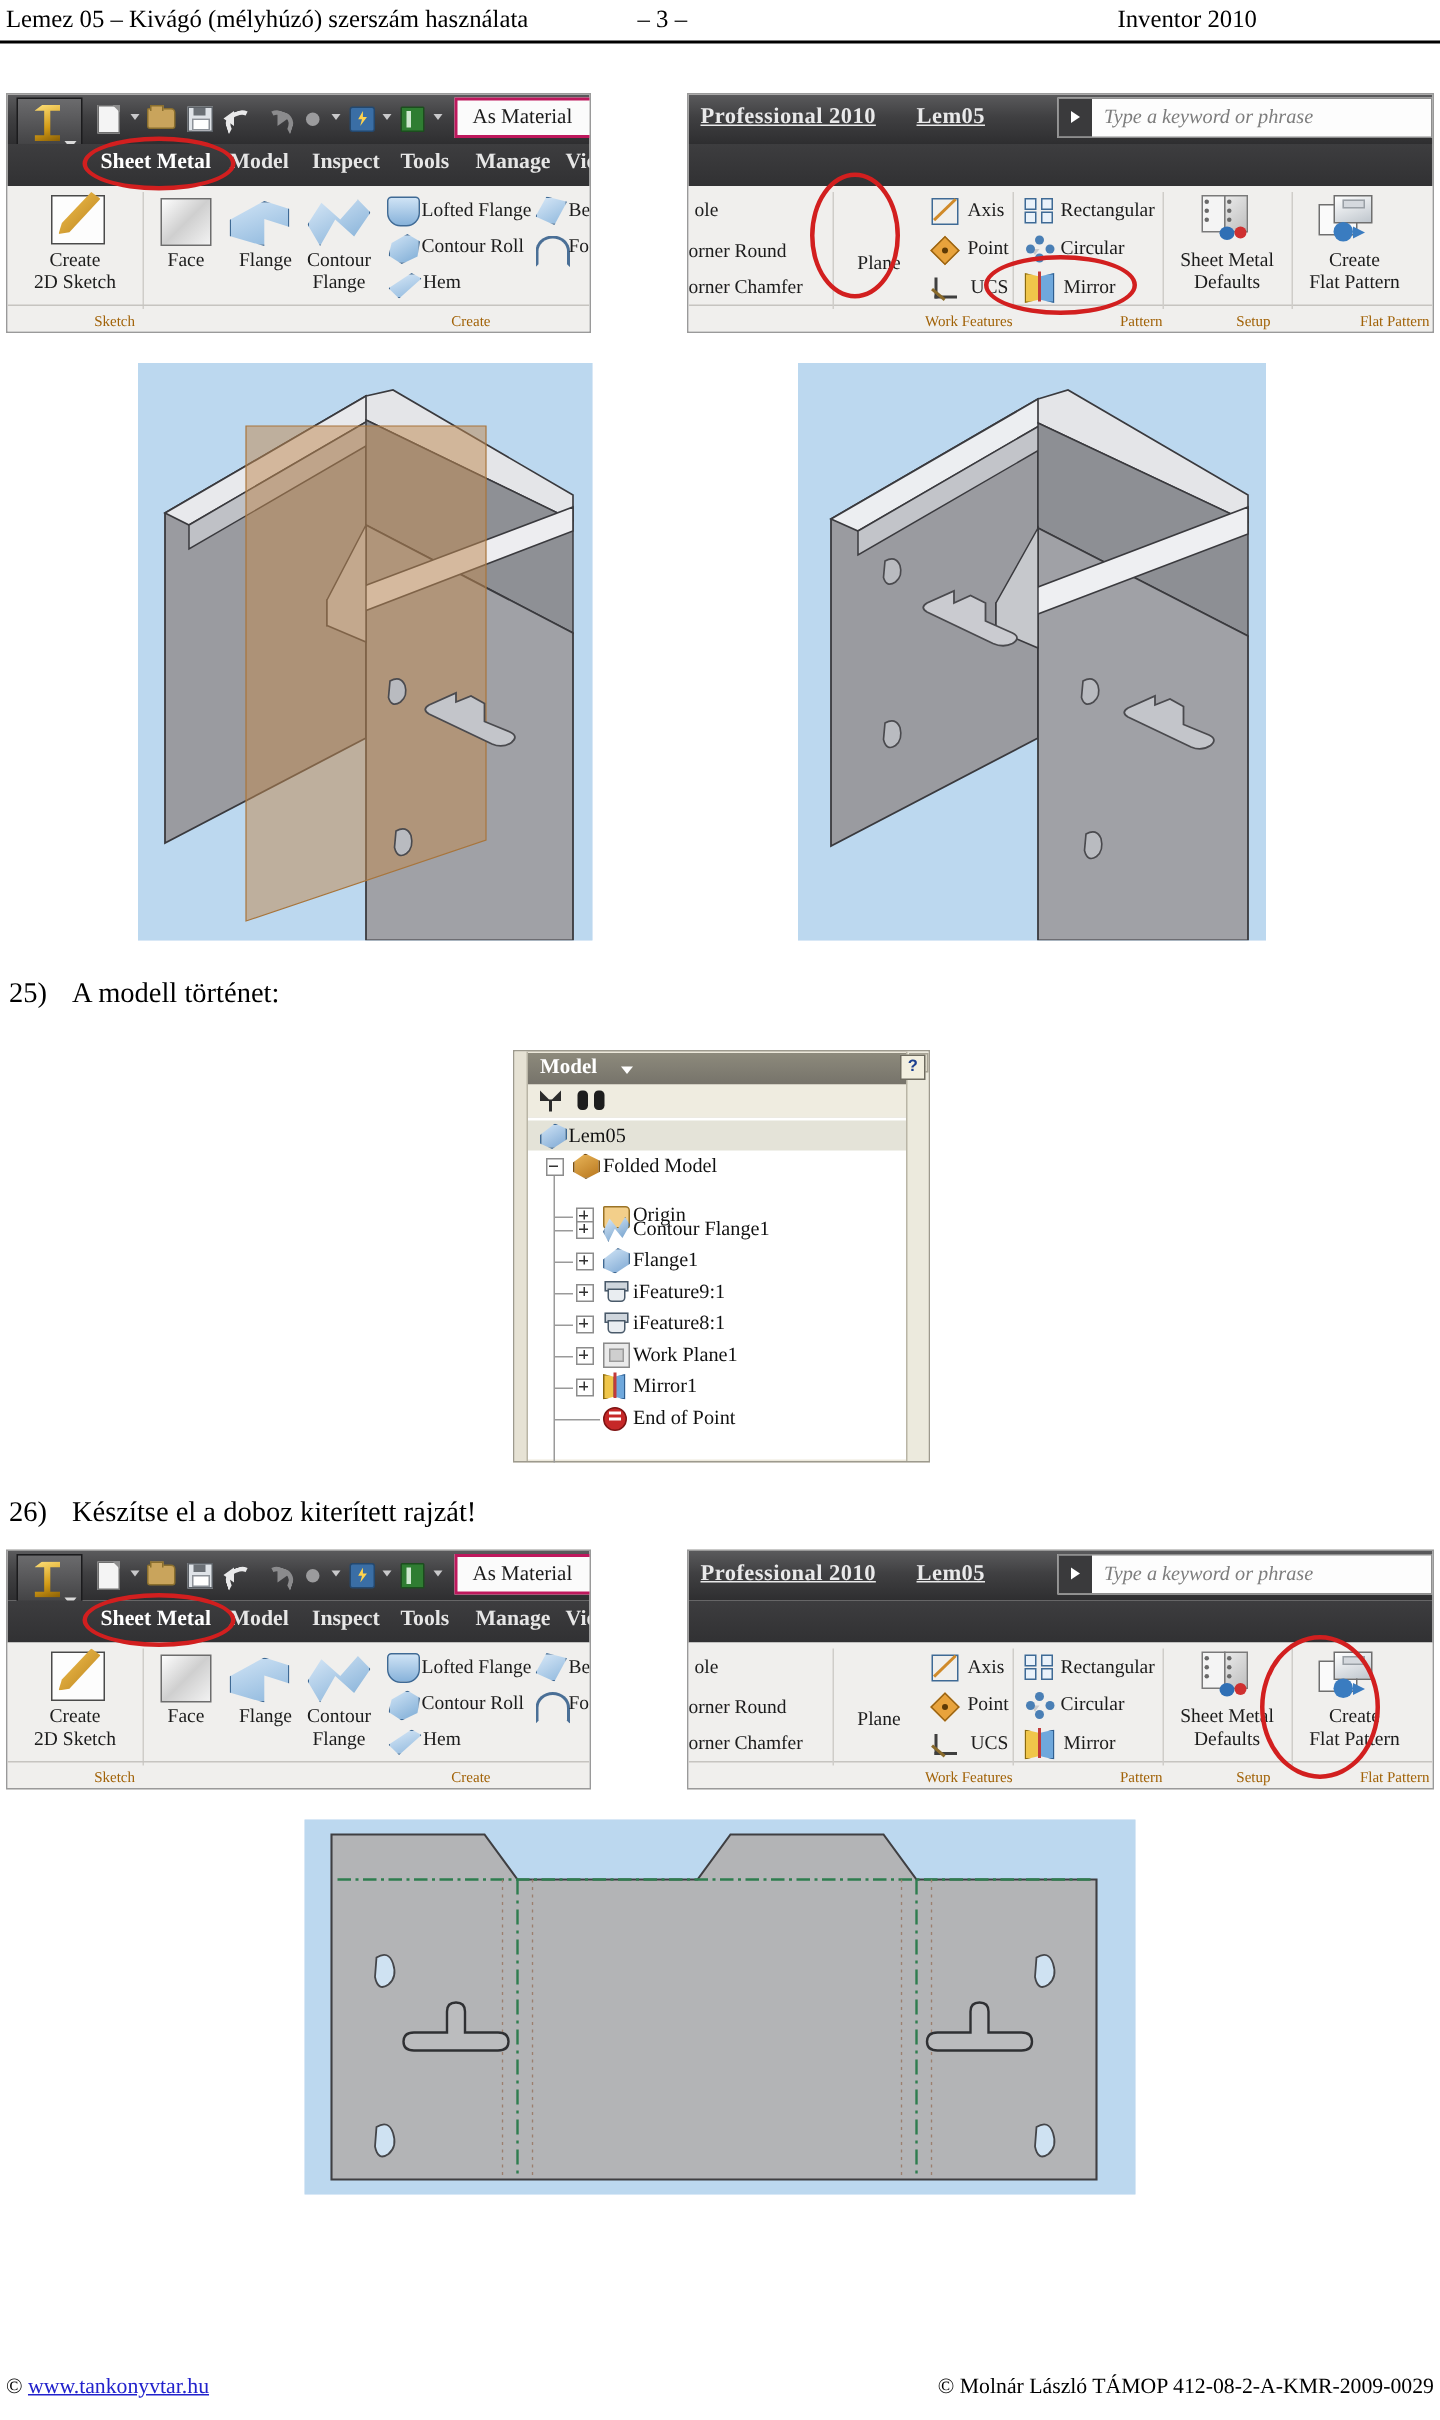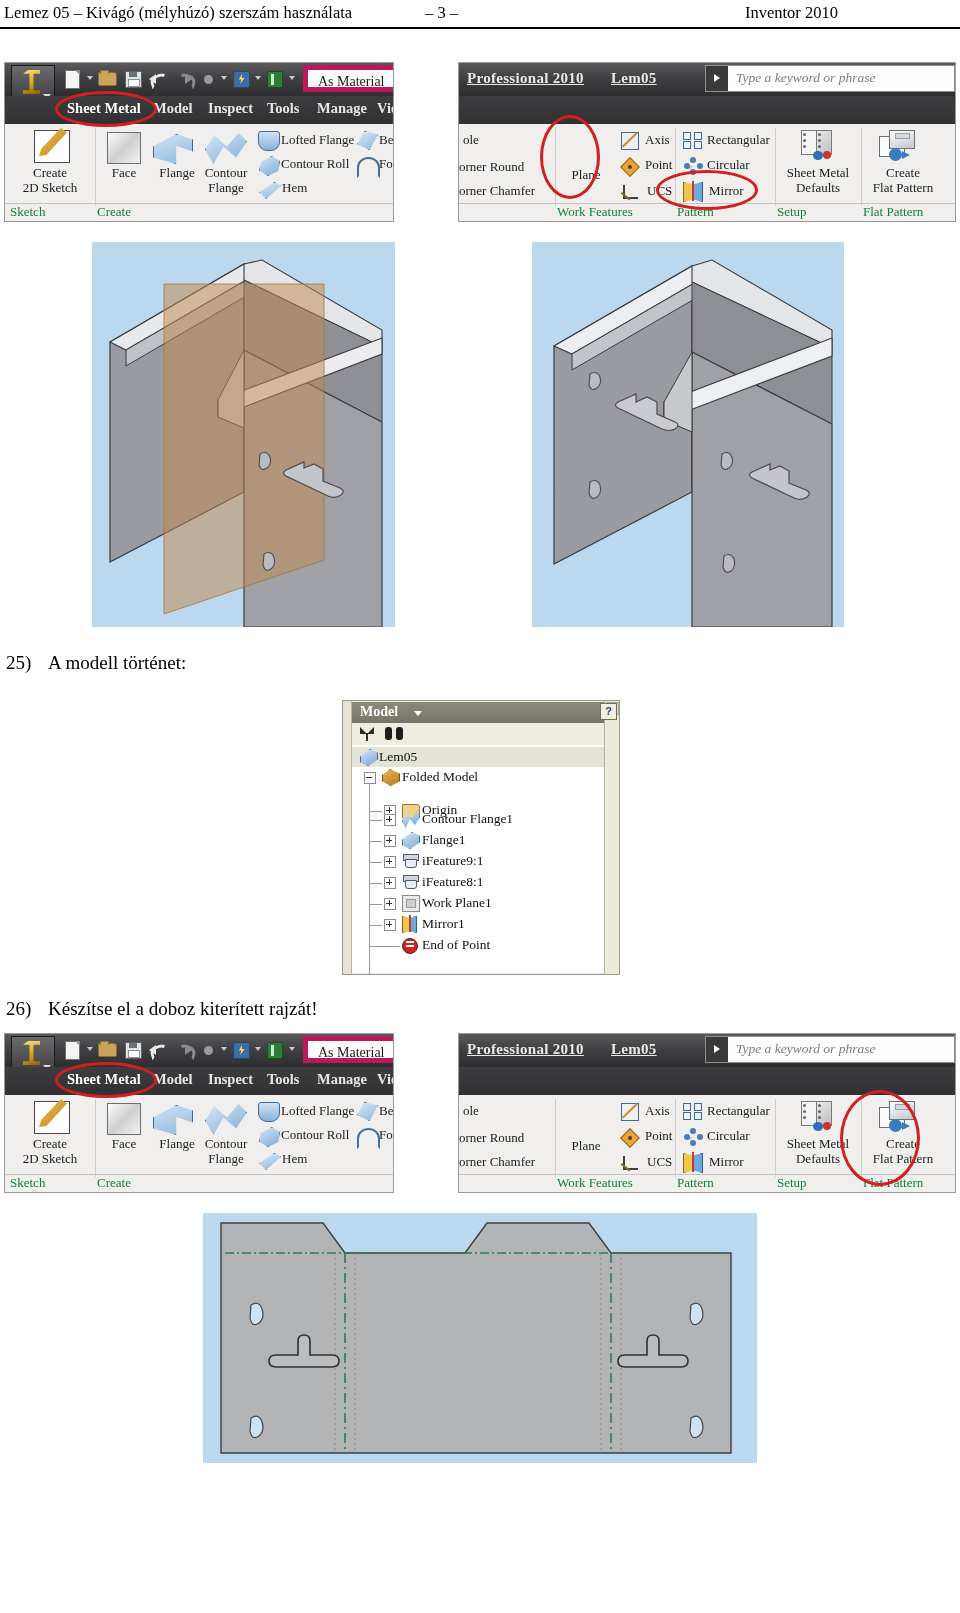--- a/index.html
+++ b/index.html
@@ -91,30 +91,30 @@
   .qb .update-ico{position:absolute;left:2px;top:2px;width:15px;height:15px;background:#3a6ea5;
      border:1px solid #24486e;border-radius:2px;}
   .qb .update-ico:after{content:"";position:absolute;left:3px;top:2px;width:9px;height:10px;
      background:#ffd34e;clip-path:polygon(55% 0,20% 55%,48% 55%,35% 100%,85% 40%,55% 40%);}
   .qb .mat-ico{position:absolute;left:2px;top:2px;width:14px;height:15px;background:#2f7d32;
      border:1px solid #1c4d1e;border-radius:1px;}
   .qb .mat-ico:after{content:"";position:absolute;left:3px;top:2px;width:3px;height:11px;background:#cfe9d0;}
   .qb-caret{position:absolute;top:13px;border-top:4px solid #c9c9cb;
      border-left:3px solid transparent;border-right:3px solid transparent;}
 
-  .rb-matbox{position:absolute;top:2px;height:27px;background:#fbfbfb;border:5px solid #be185d;
+  .rb-matbox{position:absolute;top:2px;height:27px;background:#fbfbfb;border:2px solid #be185d;
      box-sizing:border-box;}
   .rb-matbox span{position:absolute;left:10px;top:4px;font-size:14px;color:#1a1a1a;
      font-family:"Liberation Serif",serif;white-space:nowrap;}
 
   
   .rb-body{position:absolute;left:0;right:0;top:61px;bottom:0;background:#f0efed;}
   .panel-sep{position:absolute;top:4px;width:1px;background:#cfcdc9;}
-  .panel-lbl{position:absolute;bottom:1px;font-size:13px;color:#15803d;
-     font-family:"Liberation Serif",serif;text-align:left;white-space:nowrap;}
+  .panel-lbl{position:absolute;bottom:1px;font-size:10px;color:#a16207;
+     font-family:"Liberation Serif",serif;text-align:right;white-space:nowrap;}
   .panel-barline{position:absolute;height:1px;background:#c6c4c0;}
   .btn-lbl{position:absolute;font-size:13px;color:#1c1c1c;font-family:"Liberation Serif",serif;
      text-align:center;white-space:nowrap;line-height:14px;}
 
   
   .ico{position:absolute;}
   .ico-sketch{width:34px;height:31px;border:1.5px solid #4a4a4a;background:#fdfdfd;}
   .ico-sketch:after{content:"";position:absolute;left:4px;top:-3px;width:28px;height:28px;
      background:linear-gradient(135deg,#f5c451,#b8801c);
      clip-path:polygon(78% 0,100% 16%,26% 96%,0 100%,8% 74%);}
@@ -806,14 +806,21 @@
       <path d="M95,142 l0,-14 q0,-6 6,-6 q6,0 6,6 l0,14 l22,0 q7,0 7,6 q0,6 -7,6 l-56,0 q-7,0 -7,-6 q0,-6 7,-6 z" fill="#bbbcbe" stroke="#2f3033" stroke-width="1.6"></path>
 
       <g stroke="#45464a" stroke-width="1.2" fill="#cfe2f2">
         <path d="M488,92 q8,-5 11,4 q3,9 -3,14 q-7,5 -9,-5 z"></path>
         <path d="M488,205 q8,-5 11,4 q3,9 -3,14 q-7,5 -9,-5 z"></path>
       </g>
       <path d="M444,142 l0,-14 q0,-6 6,-6 q6,0 6,6 l0,14 l22,0 q7,0 7,6 q0,6 -7,6 l-56,0 q-7,0 -7,-6 q0,-6 7,-6 z" fill="#bbbcbe" stroke="#2f3033" stroke-width="1.6"></path>
     </svg>
   </div>
 
+  <div class="footer">
+    <div class="f-left">
+      <span>©</span>
+      <a href="#">www.tankonyvtar.hu</a>
+    </div>
+    <div class="f-right">© Molnár László TÁMOP 412-08-2-A-KMR-2009-0029</div>
+  </div>
 
 </div>
 
 </body></html>

